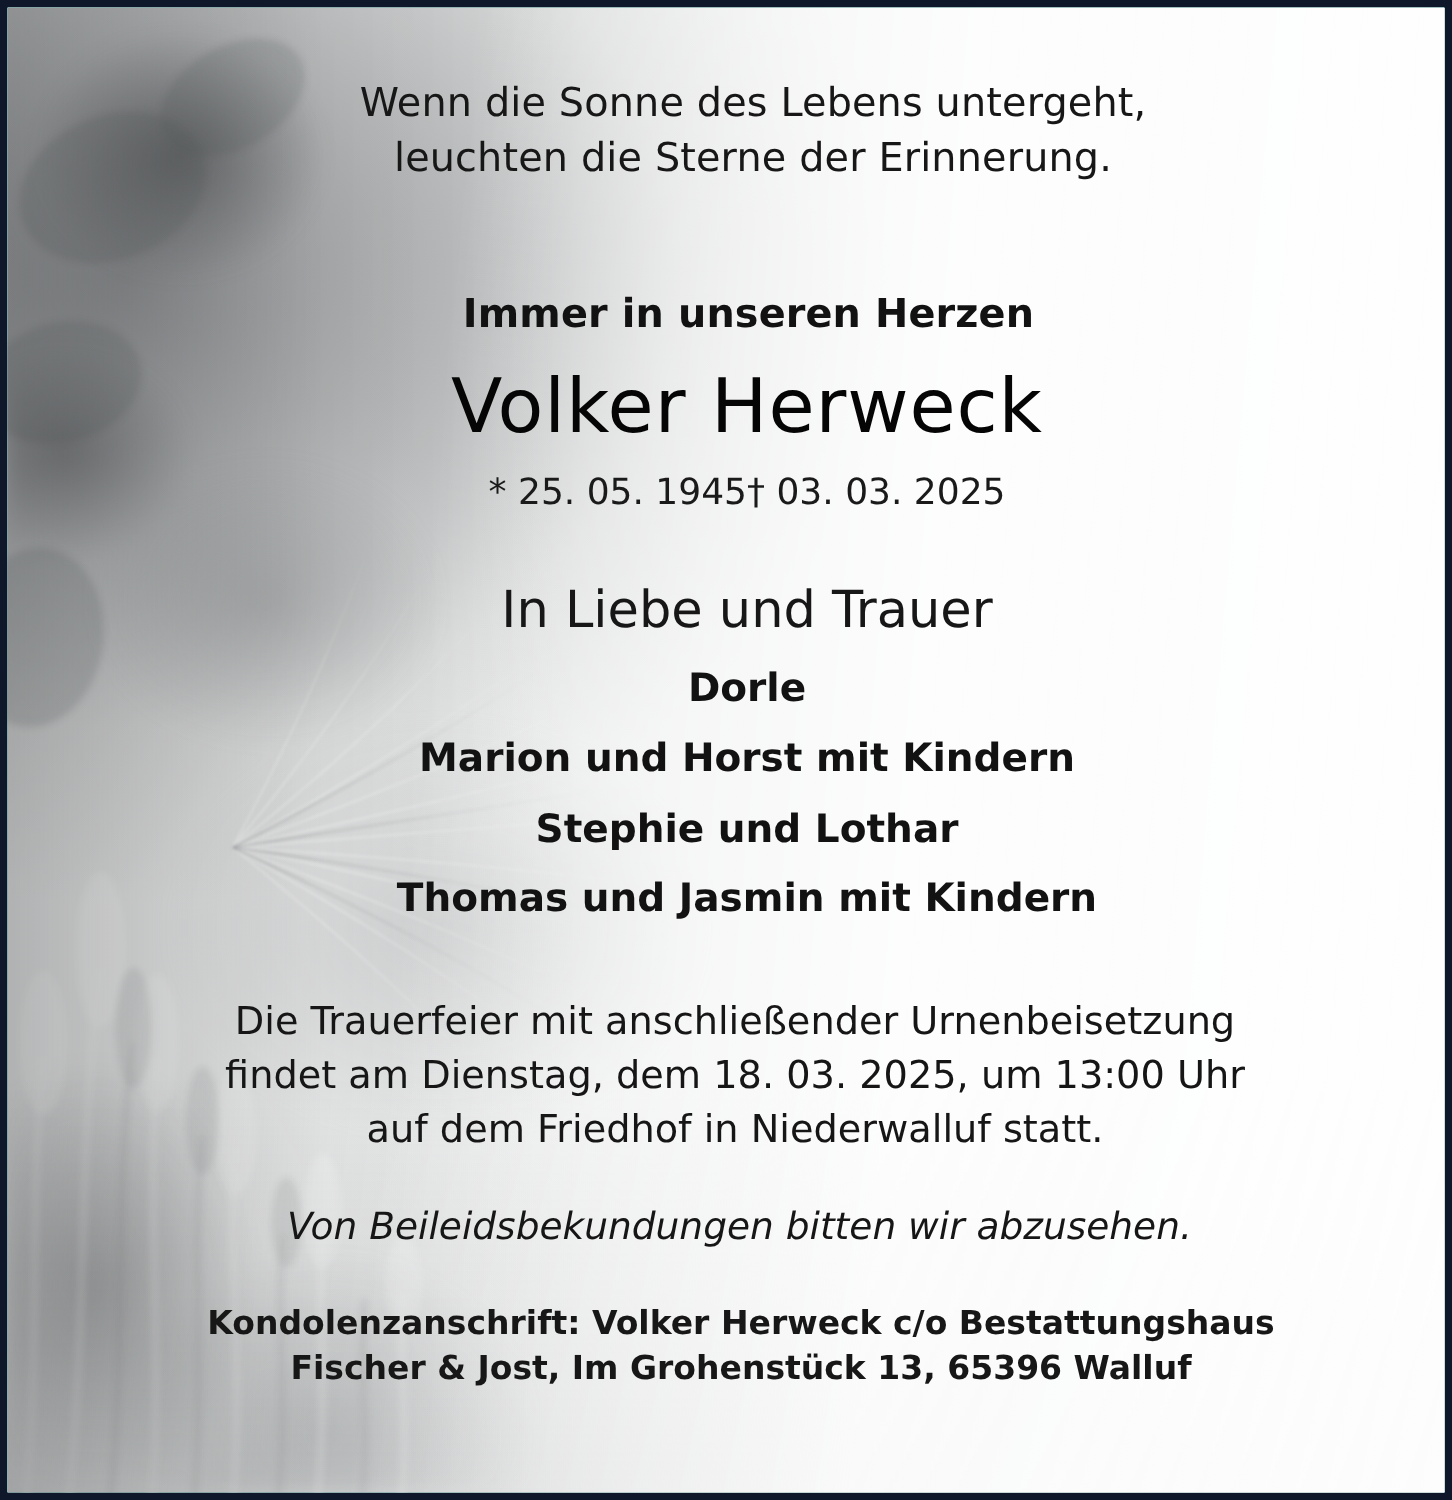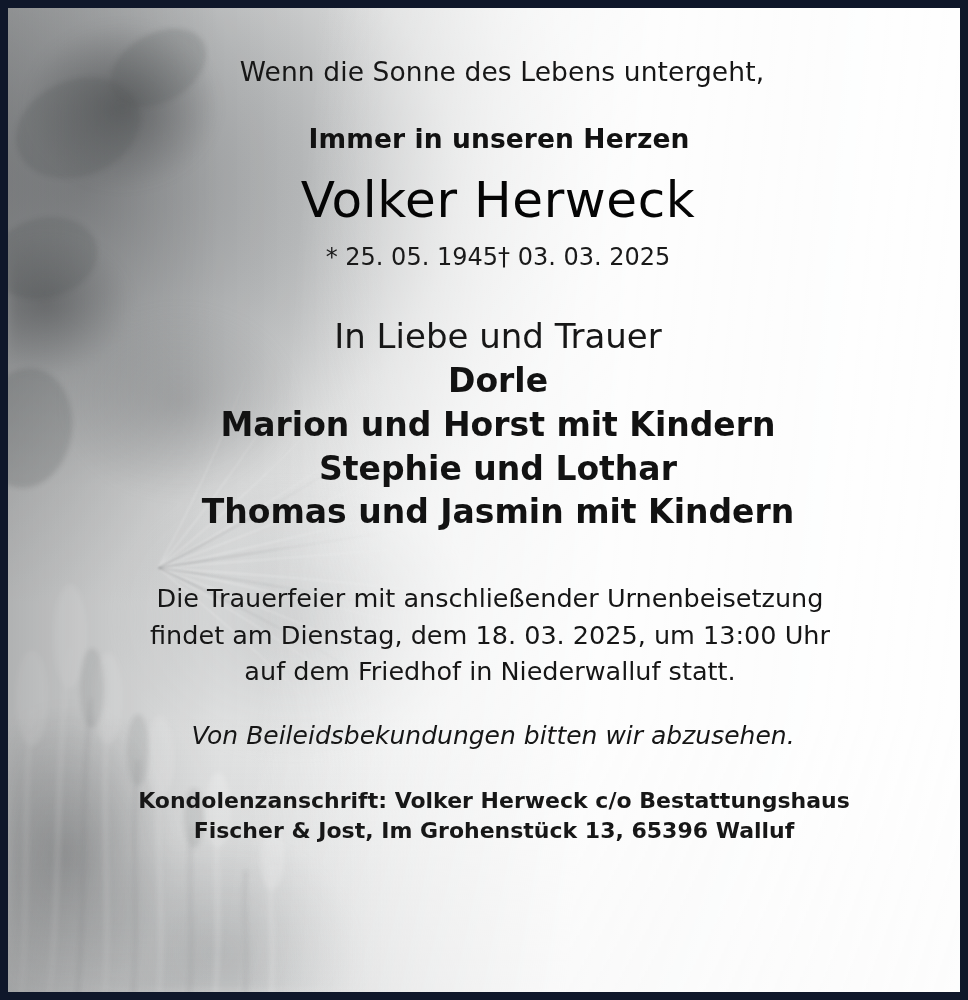--- a/index.html
+++ b/index.html
@@ -9,21 +9,21 @@
   }
   #obituary {
     position: relative;
     width: 968px;
     height: 1000px;
     overflow: hidden;
     background: #5eead4;
     font-family: "DejaVu Sans", "Liberation Sans", sans-serif;
     color: #111111;
     box-sizing: border-box;
-    border: 8px solid #0f172a;
+    border: 5px solid #0f172a;
   }
 
   
   .bg-layer {
     position: absolute;
     inset: 0;
     pointer-events: none;
   }
   .bg-base {
     background:
@@ -68,21 +68,21 @@
     font-size: 26.5px;
     line-height: 1.38;
     letter-spacing: 0.1px;
     color: #171717;
     margin: 0 auto;
     padding-left: 36px;
   }
   .verse div { white-space: nowrap; }
 
   .in-memory {
-    margin-top: 32px;
+    margin-top: 70px;
     font-size: 26.5px;
     font-weight: 700;
     letter-spacing: 0.1px;
     color: #121212;
     padding-left: 30px;
   }
 
   .name {
     margin-top: 20px;
     font-size: 50px;
@@ -106,24 +106,25 @@
   .mourners {
     margin-top: 42px;
     padding-left: 28px;
   }
   .mourners .intro {
     font-size: 34px;
     color: #171717;
     line-height: 1.36;
   }
   .mourners .family {
-    font-size: 33px;
+    font-size: 26px;
     font-weight: 700;
     color: #121212;
     line-height: 1.33;
+    margin-top: 12px;
   }
 
   .ceremony {
     margin-top: 46px;
     font-size: 25.5px;
     line-height: 1.42;
     color: #161616;
     padding-left: 12px;
   }
   .ceremony div { white-space: nowrap; text-align: center; }
@@ -232,20 +233,21 @@
     </g>
   </svg>
 
   <div class="bg-layer bg-vignette"></div>
   <div class="bg-layer bg-white-wash"></div>
 
   <div class="content">
 
     <div class="verse">
       <div>Wenn die Sonne des Lebens untergeht,</div>
+      <div>leuchten die Sterne der Erinnerung.</div>
     </div>
 
     <div class="in-memory">Immer in unseren Herzen</div>
 
     <div class="name">Volker Herweck</div>
 
     <div class="dates">
       <span>* 25. 05. 1945</span>
       <span>† 03. 03. 2025</span>
     </div>

